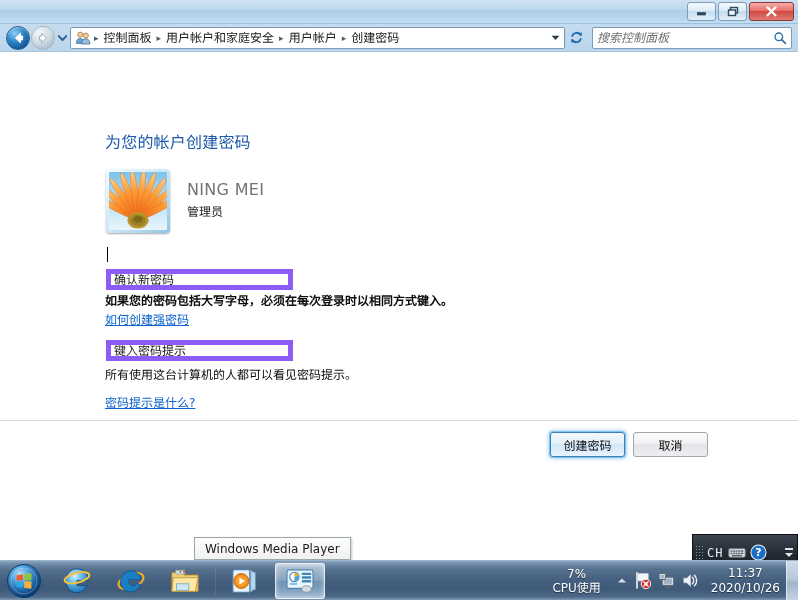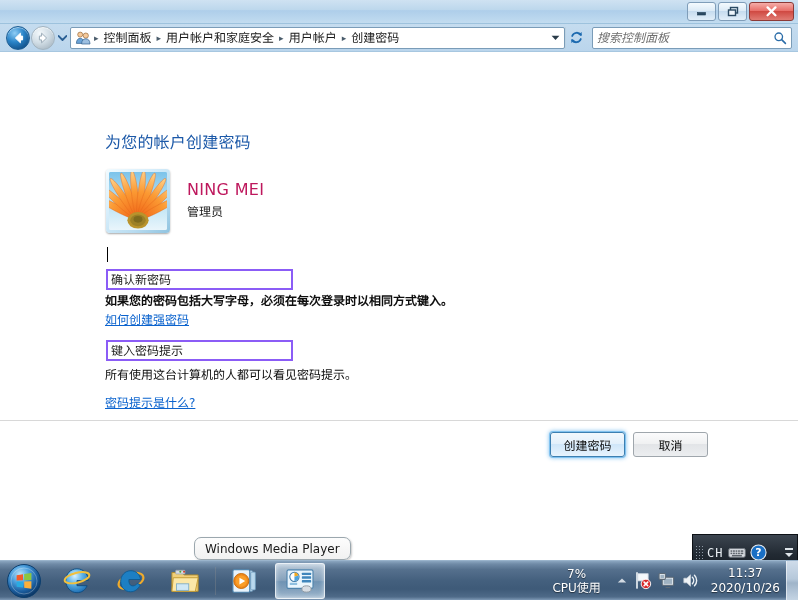--- a/index.html
+++ b/index.html
@@ -198,36 +198,36 @@
     overflow: hidden;
     position: relative;
     background: linear-gradient(to bottom, #7fc4ea 0%, #a9dcf2 38%, #cfeaf7 58%, #e8f4fa 100%);
   }
   #account-text {
     margin-left: 17px;
     padding-top: 11px;
   }
   #account-name {
     font-size: 16px;
-    color: #be185d;
+    color: #737373;
     line-height: 19px;
     letter-spacing: .3px;
   }
   #account-role {
     font-size: 12px;
     color: #1a1a1a;
     margin-top: 3px;
   }
 
   .field {
     position: absolute;
     left: 106px;
     width: 187px; height: 21px;
     background: #ffffff;
-    border: 2px solid #8b5cf6;
+    border: 5px solid #8b5cf6;
     padding: 0 1px 0 3px;
     display: flex;
     align-items: center;
   }
   .field.focused {
     border: 1px solid #3c7fb1;
     box-shadow: inset 0 0 0 1px #ffffff;
   }
   .field input {
     width: 100%;
@@ -304,21 +304,21 @@
 
   
   #tooltip {
     position: absolute;
     left: 194px; top: 537px;
     height: 23px;
     padding: 0 10px;
     display: flex; align-items: center;
     background: linear-gradient(to bottom, #fdfdfd 0%, #f1f1f1 100%);
     border: 1px solid #9ba7ae;
-    border-radius: 7px;
+    border-radius: 0;
     box-shadow: 1px 1px 2px rgba(0,0,0,.22);
     font-size: 12px;
     color: #1a1a1a;
     white-space: nowrap;
   }
 
   
   #imebar {
     position: absolute;
     left: 692px; top: 534px;

